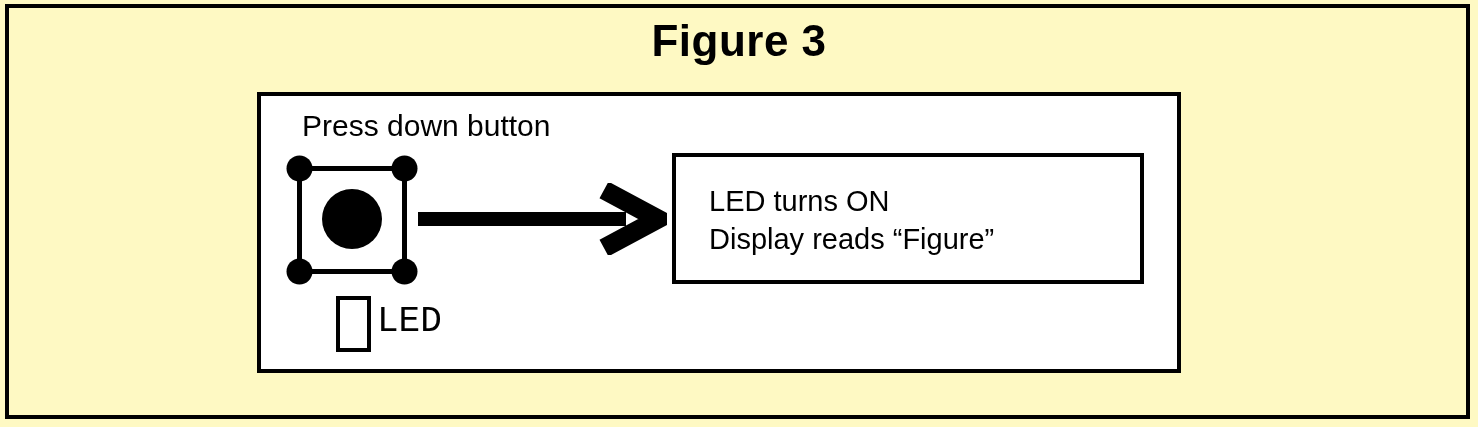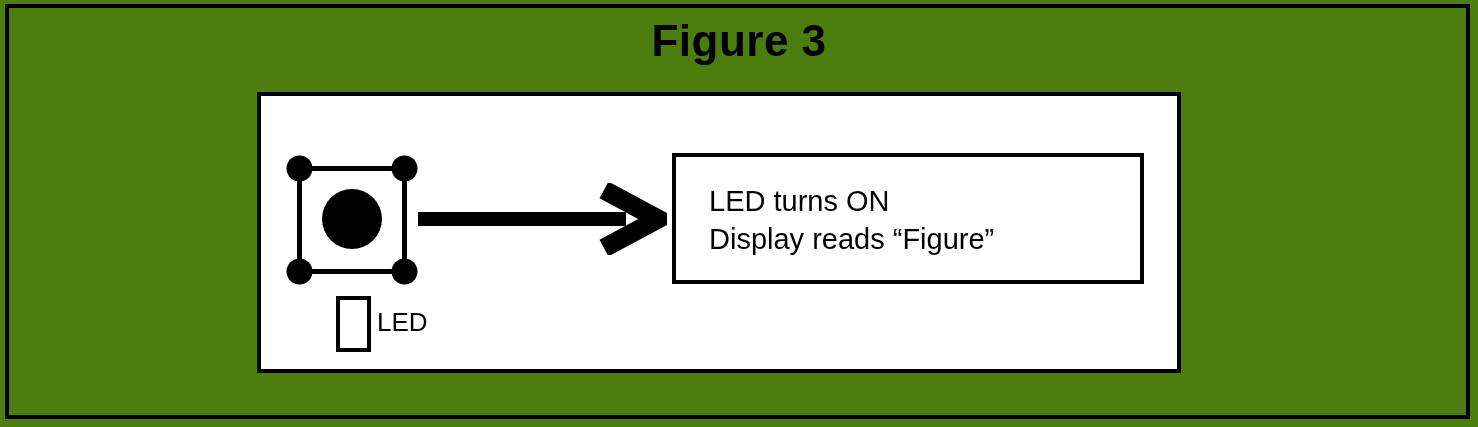--- a/index.html
+++ b/index.html
@@ -4,21 +4,21 @@
 <style>
   html, body {
     margin: 0;
     padding: 0;
     background: #ffffff;
   }
   .canvas {
     position: relative;
     width: 1478px;
     height: 427px;
-    background: #4d7c0f;
+    background: #fef9c3;
     color: #000000;
     font-family: "Liberation Sans", sans-serif;
     overflow: hidden;
   }
   .outer-frame {
     position: absolute;
     left: 5px;
     top: 4px;
     width: 1465px;
     height: 415px;
@@ -87,35 +87,37 @@
     width: 35px;
     height: 56px;
     border: 4px solid #000000;
     box-sizing: border-box;
     background: #ffffff;
   }
   .led-label {
     position: absolute;
     left: 377px;
     top: 305px;
-    font-size: 26px;
+    font-size: 36px;
     line-height: 34px;
+    font-family: Liberation Mono, monospace;
   }
 </style>
 </head>
 <body>
 
 <div class="canvas">
 
   <div class="outer-frame"></div>
 
   <div class="figure-title">Figure 3</div>
 
   <div class="inner-box"></div>
 
+  <div class="press-label">Press down button</div>
 
   <svg class="button-icon-svg" viewBox="0 0 134 132" xmlns="http://www.w3.org/2000/svg" aria-hidden="true">
     <rect x="14.5" y="14.5" width="105" height="103" fill="none" stroke="#000000" stroke-width="5"></rect>
     <circle cx="14.5" cy="14.5" r="13" fill="#000000"></circle>
     <circle cx="119.5" cy="14.5" r="13" fill="#000000"></circle>
     <circle cx="14.5" cy="117.5" r="13" fill="#000000"></circle>
     <circle cx="119.5" cy="117.5" r="13" fill="#000000"></circle>
     <circle cx="67" cy="65" r="30" fill="#000000"></circle>
   </svg>
 

